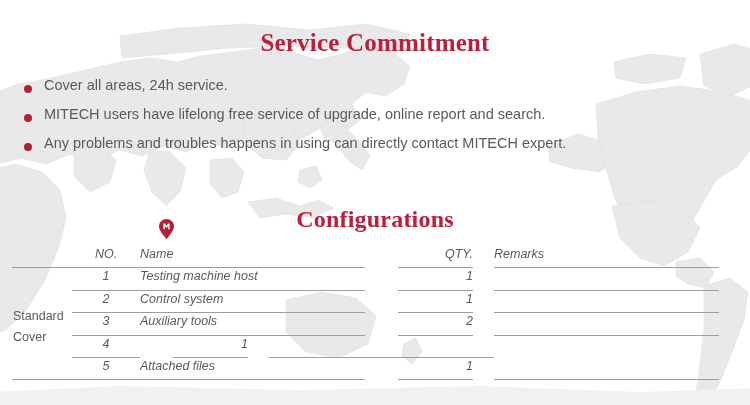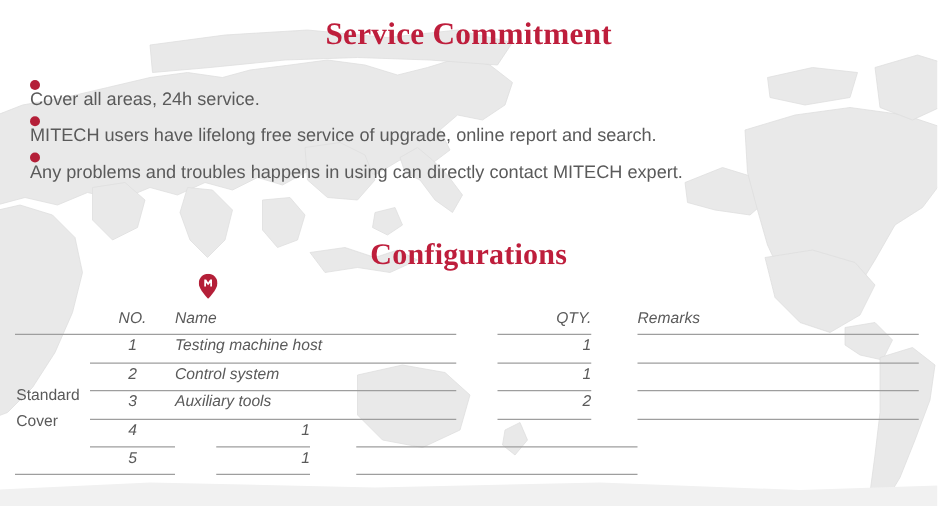--- a/index.html
+++ b/index.html
@@ -28,36 +28,36 @@
   
   .section-title {
     position: absolute;
     width: 100%;
     text-align: center;
     font-family: "Liberation Serif", serif;
     font-weight: bold;
     color: #be1e3c;
     letter-spacing: .2px;
     z-index: 3;
+    margin-top: 15px;
   }
   #title-service { top: 14px; font-size: 25px; }
   #title-config  { top: 191px; font-size: 24px; }
 
   
   #commitment-list {
     position: absolute;
     left: 24px; top: 64px;
     width: 700px;
     z-index: 3;
   }
   .bullet-row {
     display: flex;
-    align-items: flex-start;
+    align-items: flex-end;
     height: 29px;
-    flex-direction: column;
   }
   .bullet-dot {
     width: 8px; height: 8px;
     border-radius: 50%;
     background: #b41f38;
     flex: 0 0 8px;
     margin-right: 12px;
   }
   .bullet-text {
     font-size: 14.5px;
@@ -93,21 +93,21 @@
     height: 22.4px;
     padding-top: 1px;
     flex: 0 0 auto;
     font-style: italic;
   }
   
   .c-group  { width: 60px; }
   .c-no     { width: 68px; text-align: center; }
   .c-name   { width: 225px; margin-left: 0; }
   .c-qty    { width: 75px; text-align: right; margin-left: 33px; }
-  .c-rem    { width: 225px; margin-left: 37px; }
+  .c-rem    { width: 225px; margin-left: 21px; }
 
   
   .rule::after {
     content: "";
     position: absolute;
     left: 0; right: 0; bottom: 0;
     height: 1px;
     background: #9e9e9e;
   }
   .group-label {
@@ -255,19 +255,20 @@
     <div class="cfg-row">
       <div class="cfg-cell c-group"></div>
       <div class="cfg-cell c-no rule">4</div>
       <div class="cfg-cell c-qty rule">1</div>
       <div class="cfg-cell c-rem rule"></div>
     </div>
 
     <div class="cfg-row">
       <div class="cfg-cell c-group rule"></div>
       <div class="cfg-cell c-no rule">5</div>
+      <div class="cfg-cell c-name rule">Attached files</div>
       <div class="cfg-cell c-qty rule">1</div>
       <div class="cfg-cell c-rem rule"></div>
     </div>
 
   </div>
 
 </div>
 
 </body></html>

